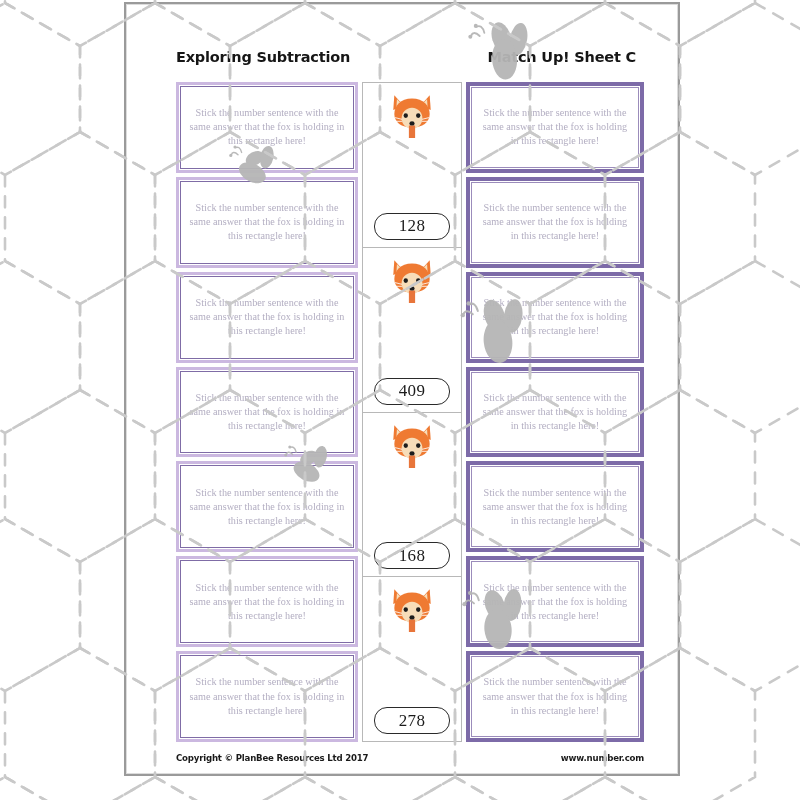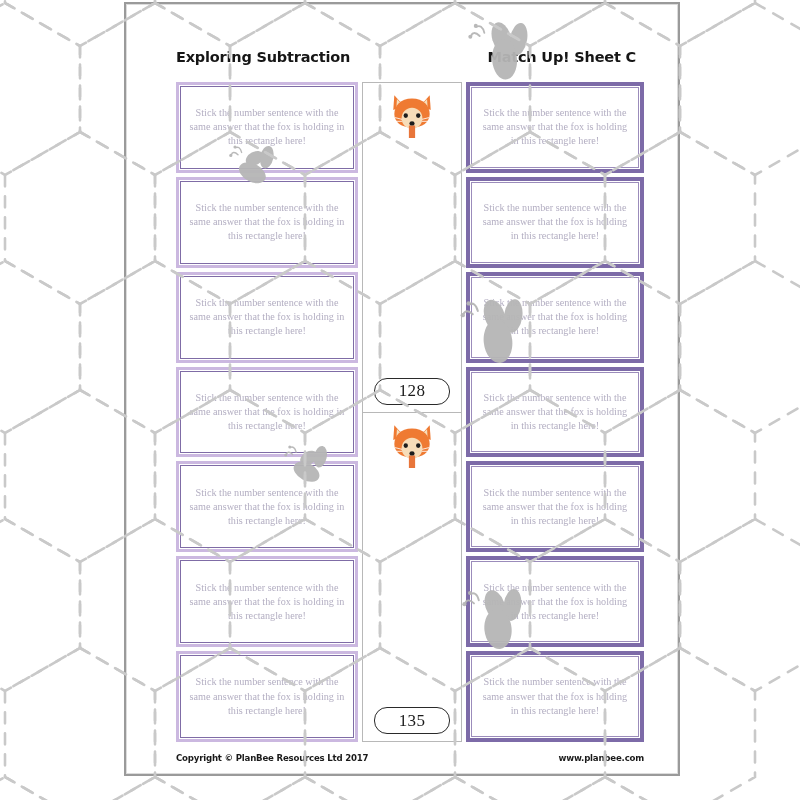--- a/index.html
+++ b/index.html
@@ -282,41 +282,77 @@
             <ellipse cx="38" cy="55" rx="4.2" ry="4.6" fill="#1d1d1d"></ellipse>
             <ellipse cx="62" cy="55" rx="4.2" ry="4.6" fill="#1d1d1d"></ellipse>
             <ellipse cx="50" cy="70" rx="5" ry="4.2" fill="#1d1d1d"></ellipse>
             <path d="M30 62 L18 59 M30 66 L18 66 M70 62 L82 59 M70 66 L82 66" stroke="#ffffff" stroke-width="1.6" fill="none" stroke-linecap="round"></path>
           </svg>
           <div class="num-plaque">
             <span>128</span>
           </div>
         </div>
 
-
-
         <div class="fox-cell">
           <svg class="fox-art" viewBox="0 0 100 100">
             <path d="M16 16 L14 44 L34 36 Z" fill="#ef7a32"></path>
             <path d="M84 16 L86 44 L66 36 Z" fill="#ef7a32"></path>
             <path d="M21 23 L20 40 L32 35 Z" fill="#f7ddb9"></path>
             <path d="M79 23 L80 40 L68 35 Z" fill="#f7ddb9"></path>
             <path d="M50 22 C72 22 84 36 84 52 C84 68 70 78 50 78 C30 78 16 68 16 52 C16 36 28 22 50 22 Z" fill="#ef7a32"></path>
             <path d="M50 40 C62 40 70 50 70 60 C70 72 61 80 50 80 C39 80 30 72 30 60 C30 50 38 40 50 40 Z" fill="#f7ddb9"></path>
             <path d="M44 74 C44 88 44 96 44 98 L56 98 C56 96 56 88 56 74 Z" fill="#e8753a"></path>
             <ellipse cx="38" cy="55" rx="4.2" ry="4.6" fill="#1d1d1d"></ellipse>
             <ellipse cx="62" cy="55" rx="4.2" ry="4.6" fill="#1d1d1d"></ellipse>
             <ellipse cx="50" cy="70" rx="5" ry="4.2" fill="#1d1d1d"></ellipse>
             <path d="M30 62 L18 59 M30 66 L18 66 M70 62 L82 59 M70 66 L82 66" stroke="#ffffff" stroke-width="1.6" fill="none" stroke-linecap="round"></path>
           </svg>
           <div class="num-plaque">
-            <span>135</span>
-          </div>
-        </div>
-
+            <span>409</span>
+          </div>
+        </div>
+
+        <div class="fox-cell">
+          <svg class="fox-art" viewBox="0 0 100 100">
+            <path d="M16 16 L14 44 L34 36 Z" fill="#ef7a32"></path>
+            <path d="M84 16 L86 44 L66 36 Z" fill="#ef7a32"></path>
+            <path d="M21 23 L20 40 L32 35 Z" fill="#f7ddb9"></path>
+            <path d="M79 23 L80 40 L68 35 Z" fill="#f7ddb9"></path>
+            <path d="M50 22 C72 22 84 36 84 52 C84 68 70 78 50 78 C30 78 16 68 16 52 C16 36 28 22 50 22 Z" fill="#ef7a32"></path>
+            <path d="M50 40 C62 40 70 50 70 60 C70 72 61 80 50 80 C39 80 30 72 30 60 C30 50 38 40 50 40 Z" fill="#f7ddb9"></path>
+            <path d="M44 74 C44 88 44 96 44 98 L56 98 C56 96 56 88 56 74 Z" fill="#e8753a"></path>
+            <ellipse cx="38" cy="55" rx="4.2" ry="4.6" fill="#1d1d1d"></ellipse>
+            <ellipse cx="62" cy="55" rx="4.2" ry="4.6" fill="#1d1d1d"></ellipse>
+            <ellipse cx="50" cy="70" rx="5" ry="4.2" fill="#1d1d1d"></ellipse>
+            <path d="M30 62 L18 59 M30 66 L18 66 M70 62 L82 59 M70 66 L82 66" stroke="#ffffff" stroke-width="1.6" fill="none" stroke-linecap="round"></path>
+          </svg>
+          <div class="num-plaque">
+            <span>168</span>
+          </div>
+        </div>
+
+
+        <div class="fox-cell">
+          <svg class="fox-art" viewBox="0 0 100 100">
+            <path d="M16 16 L14 44 L34 36 Z" fill="#ef7a32"></path>
+            <path d="M84 16 L86 44 L66 36 Z" fill="#ef7a32"></path>
+            <path d="M21 23 L20 40 L32 35 Z" fill="#f7ddb9"></path>
+            <path d="M79 23 L80 40 L68 35 Z" fill="#f7ddb9"></path>
+            <path d="M50 22 C72 22 84 36 84 52 C84 68 70 78 50 78 C30 78 16 68 16 52 C16 36 28 22 50 22 Z" fill="#ef7a32"></path>
+            <path d="M50 40 C62 40 70 50 70 60 C70 72 61 80 50 80 C39 80 30 72 30 60 C30 50 38 40 50 40 Z" fill="#f7ddb9"></path>
+            <path d="M44 74 C44 88 44 96 44 98 L56 98 C56 96 56 88 56 74 Z" fill="#e8753a"></path>
+            <ellipse cx="38" cy="55" rx="4.2" ry="4.6" fill="#1d1d1d"></ellipse>
+            <ellipse cx="62" cy="55" rx="4.2" ry="4.6" fill="#1d1d1d"></ellipse>
+            <ellipse cx="50" cy="70" rx="5" ry="4.2" fill="#1d1d1d"></ellipse>
+            <path d="M30 62 L18 59 M30 66 L18 66 M70 62 L82 59 M70 66 L82 66" stroke="#ffffff" stroke-width="1.6" fill="none" stroke-linecap="round"></path>
+          </svg>
+          <div class="num-plaque">
+            <span>278</span>
+          </div>
+        </div>
 
 
 
       </div>
 
       <div class="col-right">
         <div class="card-right">
           <div class="inner">
             <div class="card-text">Stick the number sentence with the same answer that the fox is holding in this rectangle here!</div>
           </div>
@@ -350,21 +386,21 @@
           <div class="inner">
             <div class="card-text">Stick the number sentence with the same answer that the fox is holding in this rectangle here!</div>
           </div>
         </div>
       </div>
 
     </div>
 
     <div class="footer-band">
       <div class="footer-text">Copyright © PlanBee Resources Ltd 2017</div>
-      <div class="footer-text">www.planbee.com</div>
+      <div class="footer-text">www.number.com</div>
     </div>
 
     <svg class="bee" style="left:100px; top:140px; width:60px; height:54px;" viewBox="0 0 100 90">
       <path d="M20 18 C14 12 10 14 9 18" stroke="#b6b6b6" stroke-width="2.4" fill="none" stroke-linecap="round"></path>
       <path d="M26 14 C24 6 20 4 16 6" stroke="#b6b6b6" stroke-width="2.4" fill="none" stroke-linecap="round"></path>
       <circle cx="8" cy="19" r="2.6" fill="#b6b6b6"></circle>
       <circle cx="15" cy="5" r="2.6" fill="#b6b6b6"></circle>
       <ellipse cx="48" cy="24" rx="16" ry="11" transform="rotate(-28 48 24)" fill="#b6b6b6"></ellipse>
       <ellipse cx="68" cy="22" rx="11" ry="19" transform="rotate(12 68 22)" fill="#b6b6b6"></ellipse>
       <ellipse cx="44" cy="48" rx="24" ry="15" transform="rotate(28 44 48)" fill="#b6b6b6"></ellipse>

